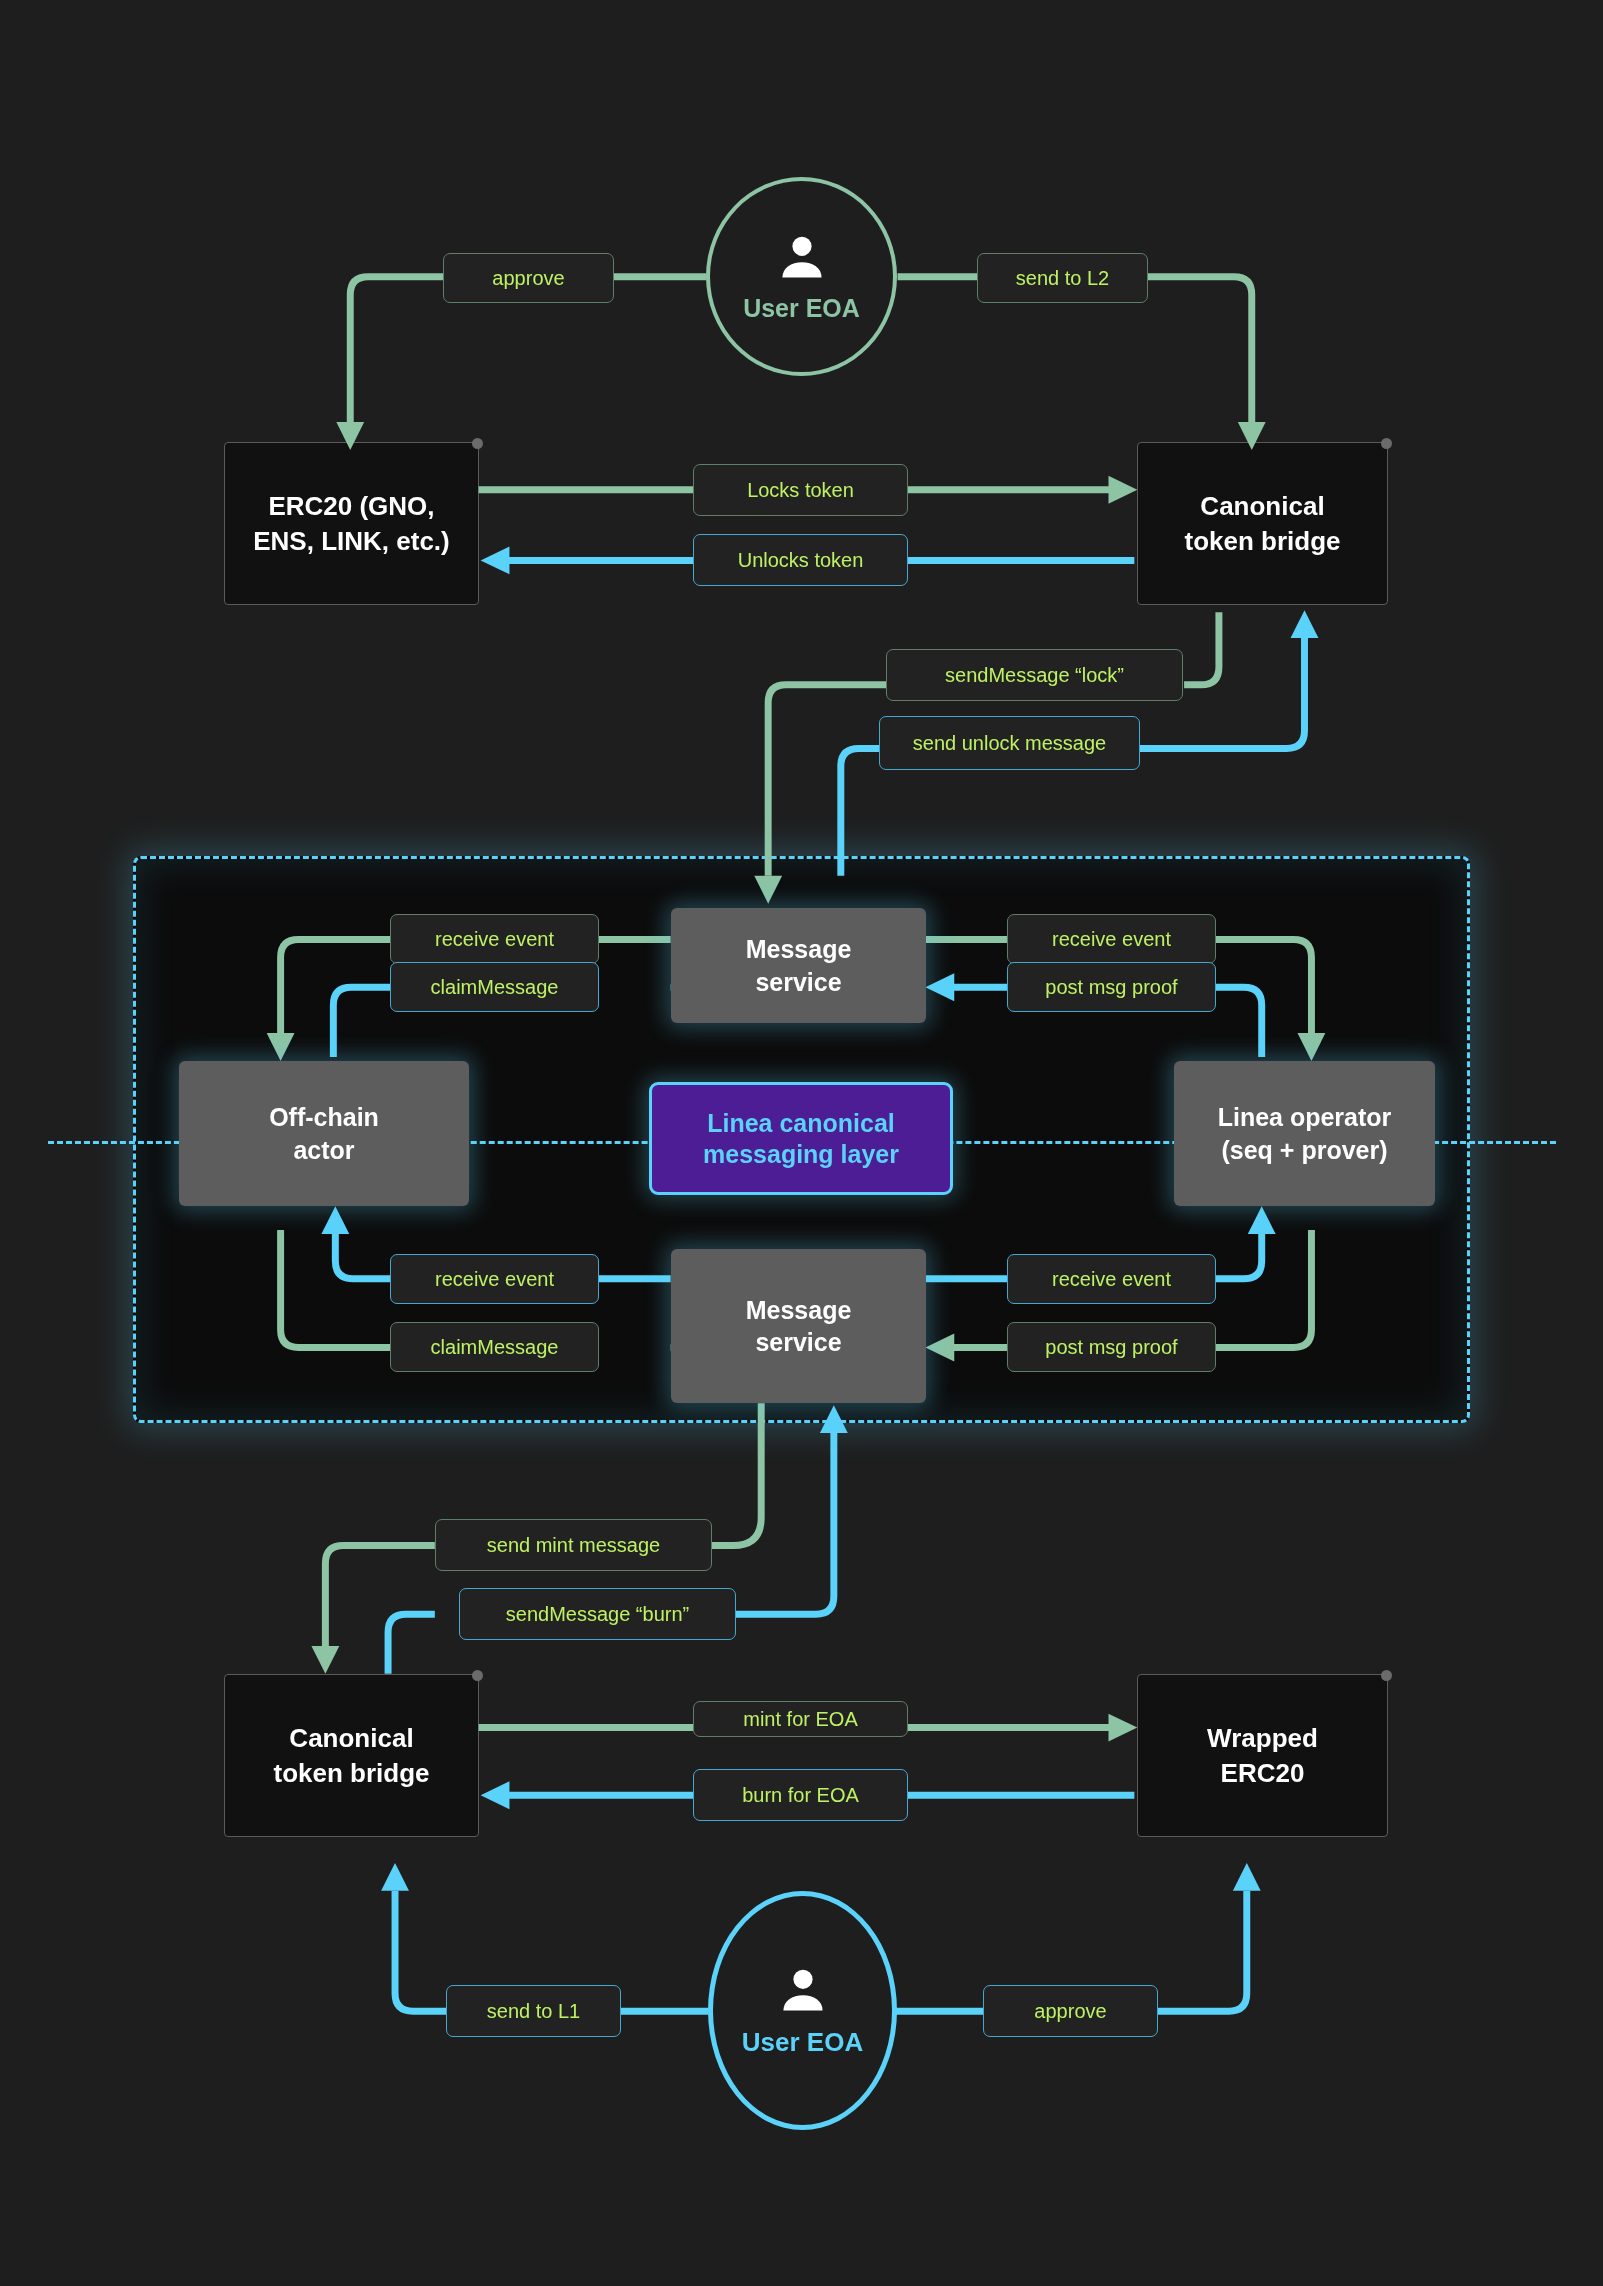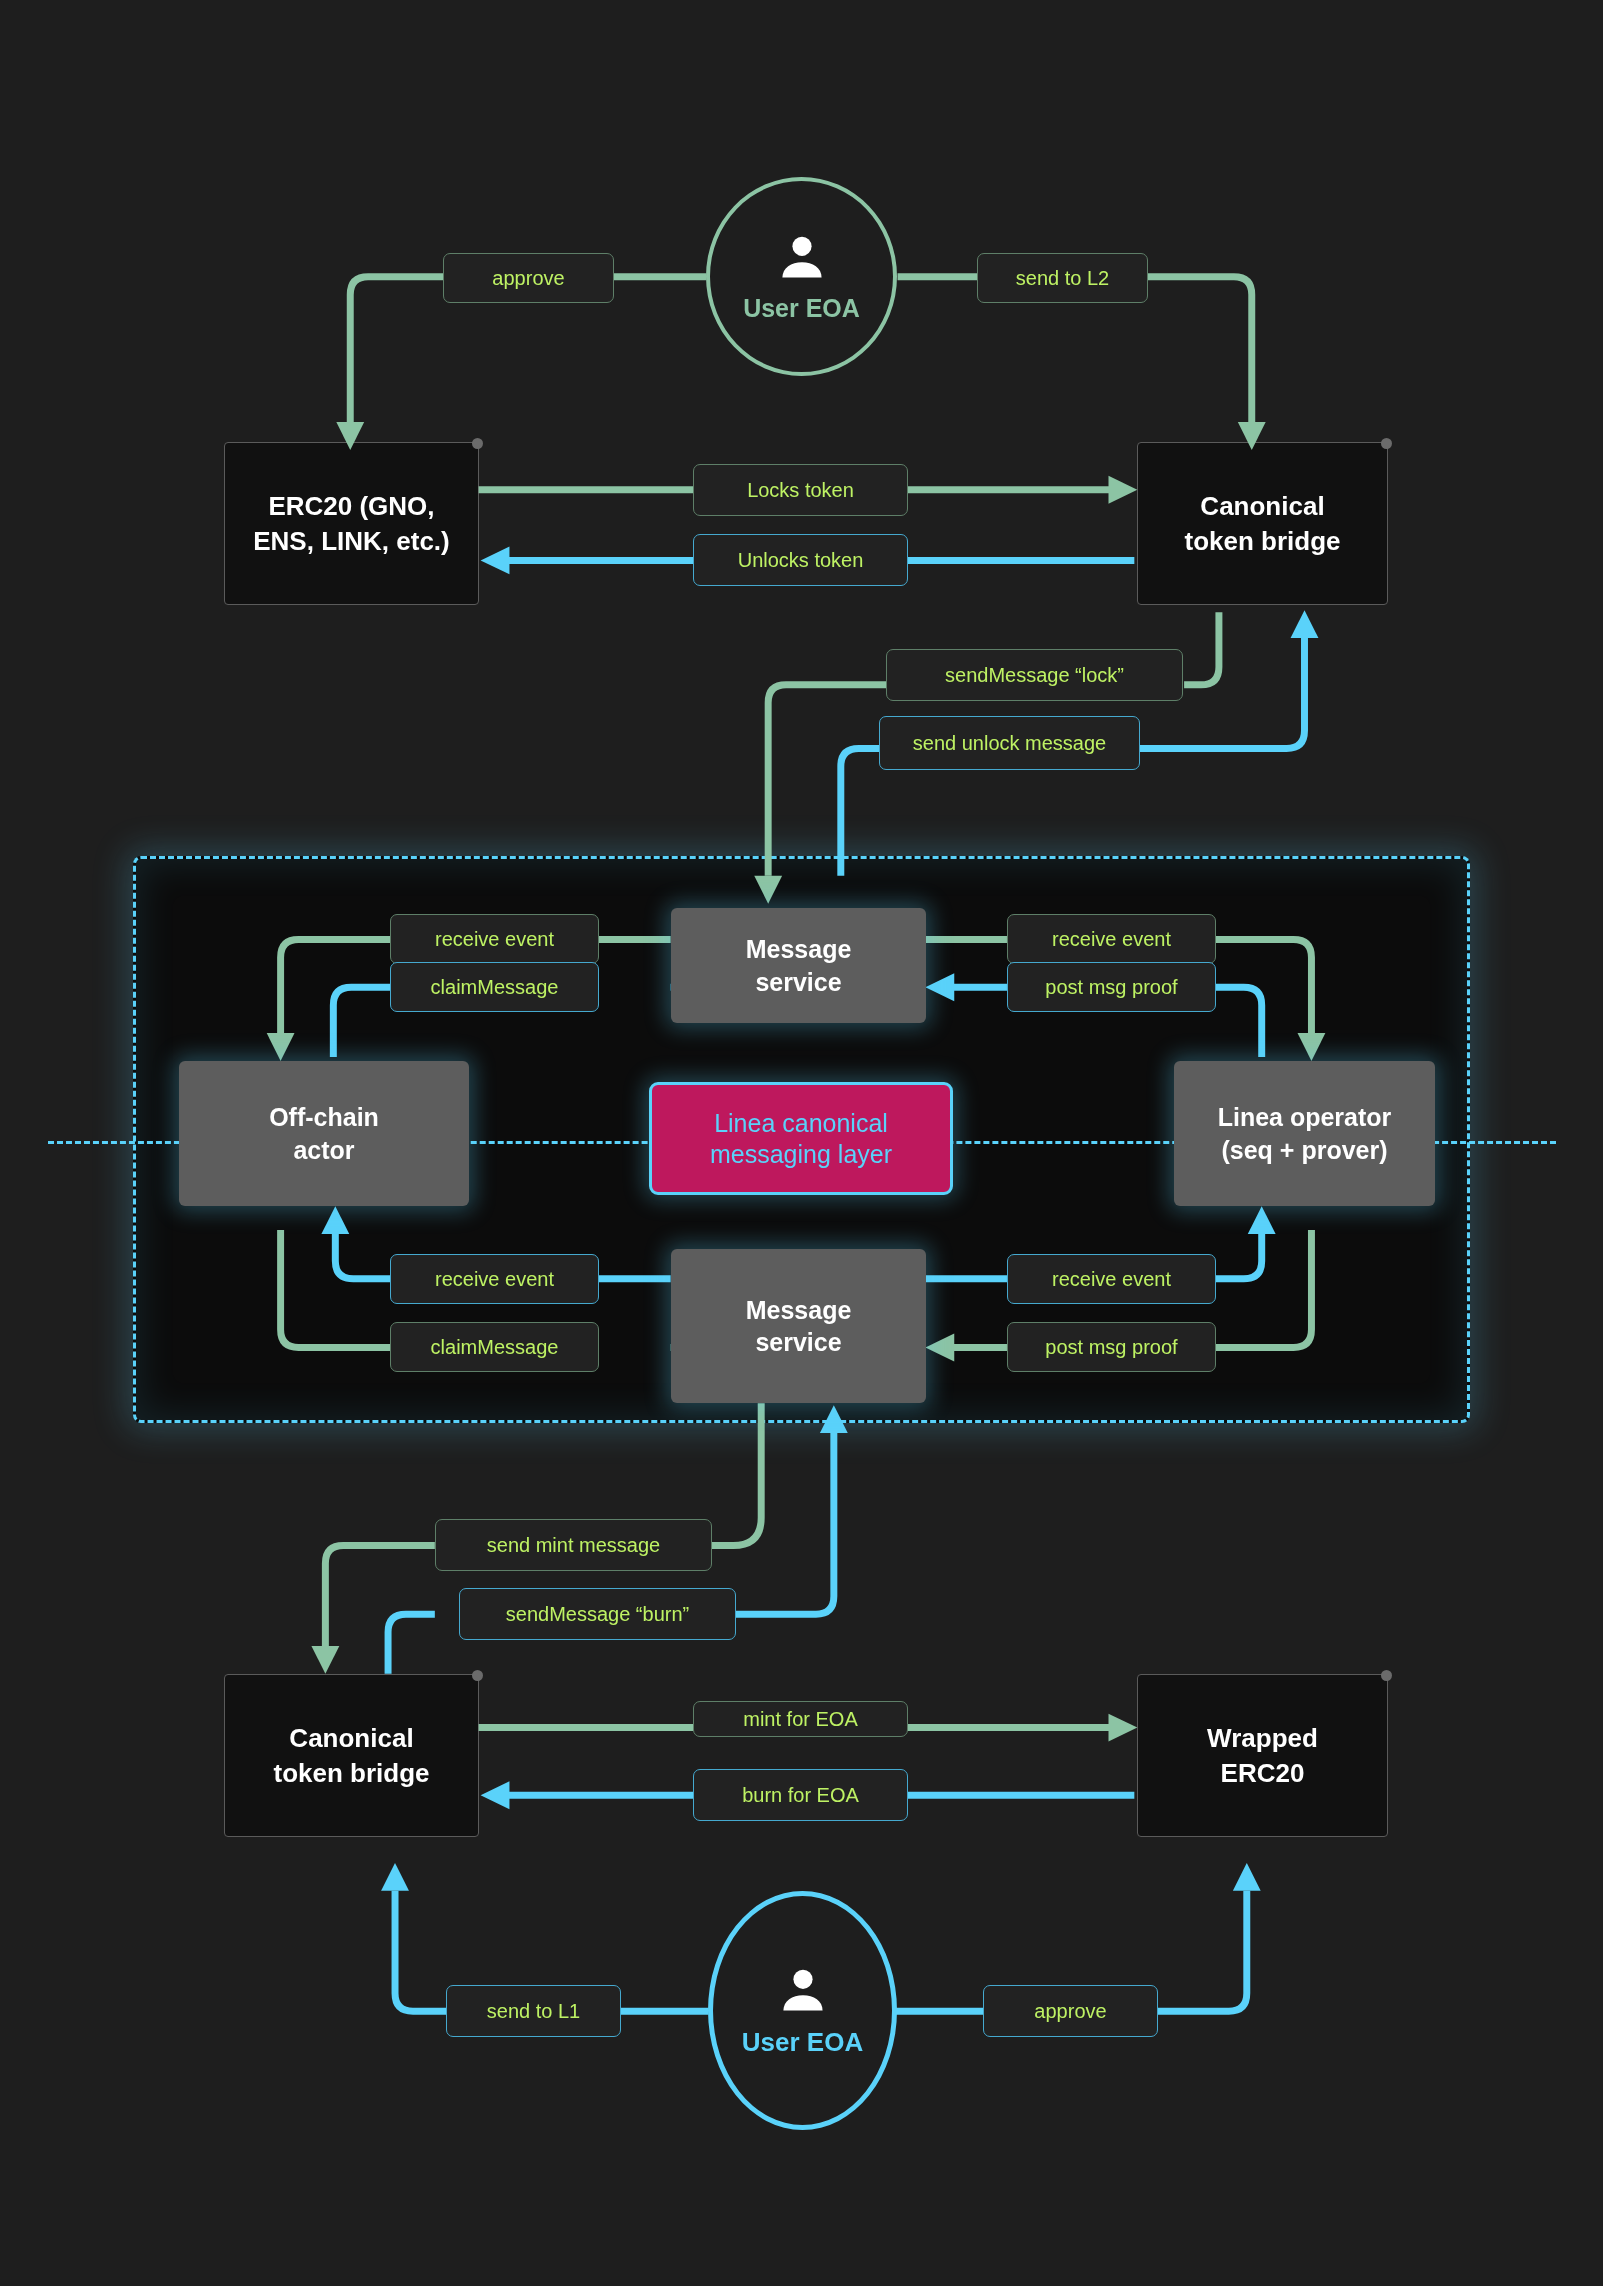--- a/index.html
+++ b/index.html
@@ -31,22 +31,22 @@
   .pill.g{border:1.3px solid #5e7f68;}
   .pill.b{border:1.3px solid #45a9cf;}
 
   
   #band{position:absolute;box-sizing:border-box;border:3px dashed #5ad2fa;
         border-radius:8px;background:#0c0c0c;
         box-shadow:0 0 34px 7px rgba(90,210,250,.22),
                    inset 0 0 34px 7px rgba(90,210,250,.10);}
   #splitline{position:absolute;border-top:3px dashed #5ad2fa;}
   #layerbadge{position:absolute;box-sizing:border-box;display:flex;align-items:center;
-        justify-content:center;text-align:center;background:#be185d;
-        border:3px solid #5ad2fa;border-radius:9px;color:#5ad2fa;font-weight:400;
+        justify-content:center;text-align:center;background:#4c1d95;
+        border:3px solid #5ad2fa;border-radius:9px;color:#5ad2fa;font-weight:700;
         line-height:1.22;box-shadow:0 0 22px 4px rgba(90,210,250,.30);z-index:5;}
 
   svg#wires{position:absolute;left:0;top:0;width:1604px;height:2287px;
             pointer-events:none;z-index:1;}
   .w{fill:none;stroke-width:7;stroke-linecap:butt;stroke-linejoin:round;}
   .wg{stroke:#8cc4a4;}
   .wb{stroke:#5ad2fa;}
   .hg{fill:#8cc4a4;}
   .hb{fill:#5ad2fa;}
 </style>

